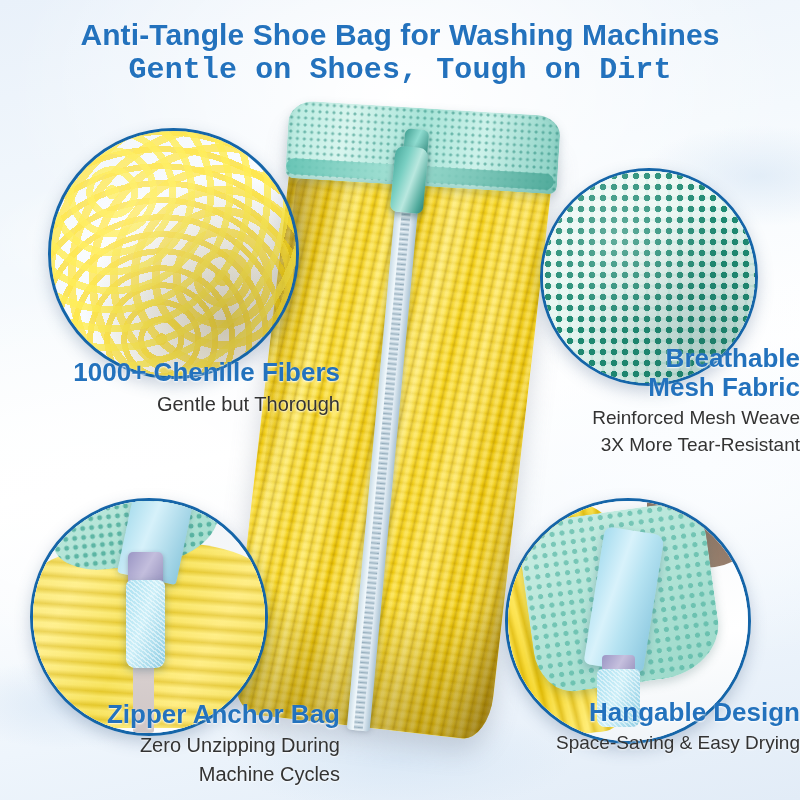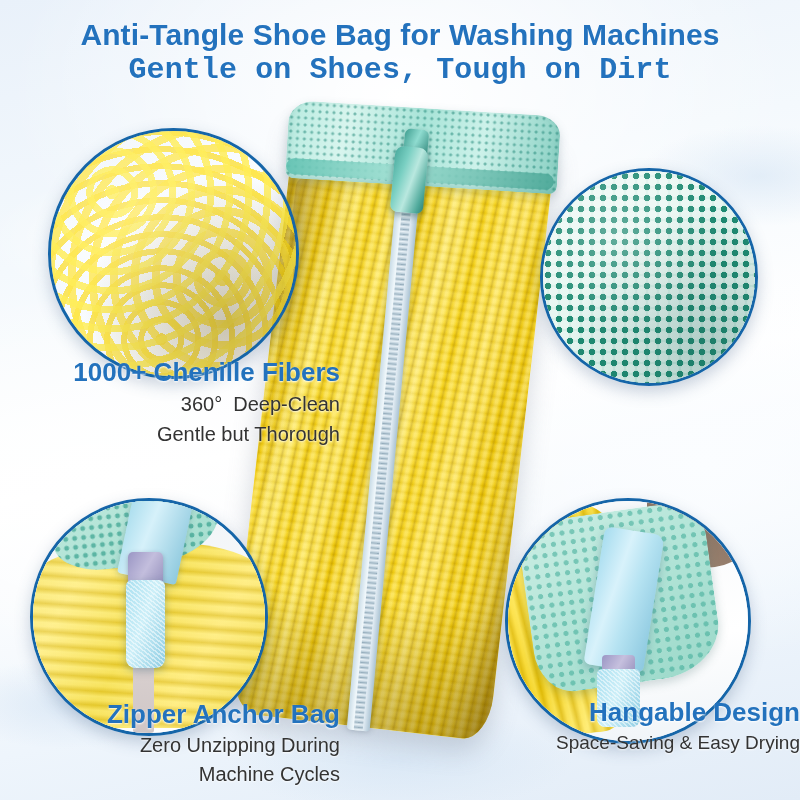--- a/index.html
+++ b/index.html
@@ -413,26 +413,29 @@
       <div class="hg-yellow"></div>
       <div class="hg-mesh"></div>
       <div class="hg-loop"></div>
       <div class="hg-slider"></div>
       <div class="hg-pocket"></div>
     </div>
   </div>
 
   <div class="feature f-fibers">
     <div class="f-title">1000+ Chenille Fibers</div>
-    <div class="f-sub">
-      <span>360</span><span class="deg">°</span>&nbsp;&nbsp;<span>Deep-Clean</span>
-    </div>
     <div class="f-sub">Gentle but Thorough</div>
   </div>
 
+  <div class="feature f-mesh">
+    <div class="f-title">Breathable</div>
+    <div class="f-title">Mesh Fabric</div>
+    <div class="f-sub">Reinforced Mesh Weave</div>
+    <div class="f-sub">3X More Tear-Resistant</div>
+  </div>
 
   <div class="feature f-anchor">
     <div class="f-title">Zipper Anchor Bag</div>
     <div class="f-sub">Zero Unzipping During</div>
     <div class="f-sub">Machine Cycles</div>
   </div>
 
   <div class="feature f-hang">
     <div class="f-title">Hangable Design</div>
     <div class="f-sub">Space-Saving &amp; Easy Drying</div>

